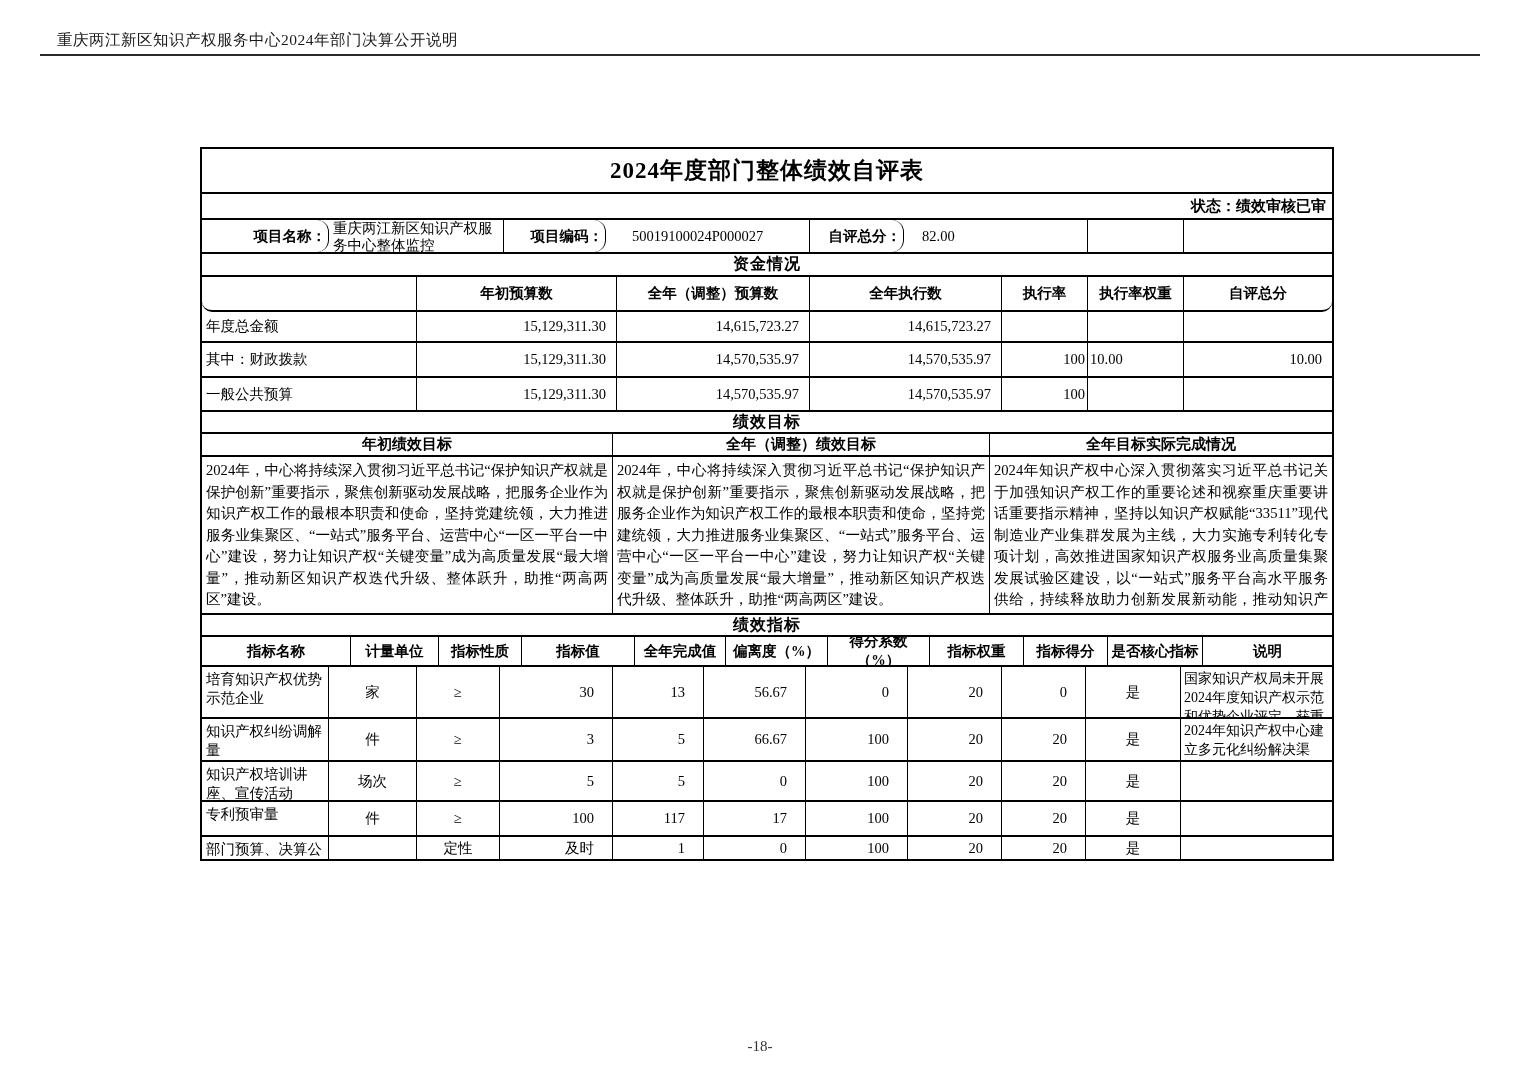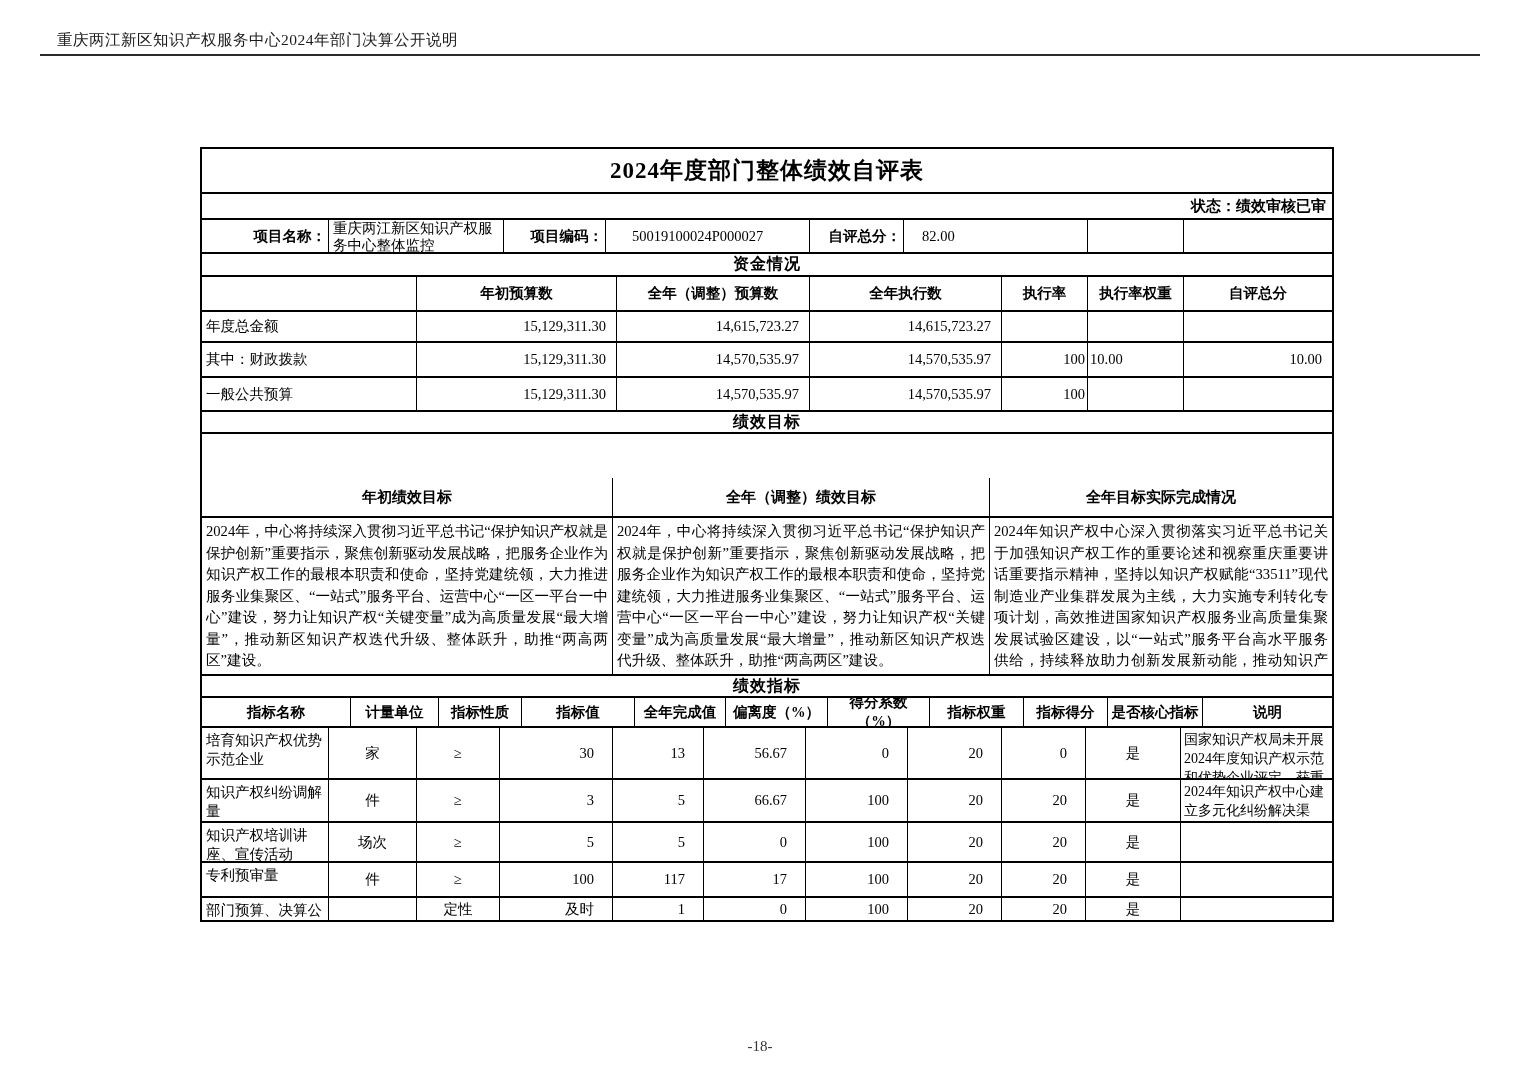--- a/index.html
+++ b/index.html
@@ -24,21 +24,21 @@
 
   .title-row{height:45px;}
   .title-cell{width:100%;display:flex;align-items:center;justify-content:center;
     font-size:23px;font-weight:bold;letter-spacing:1px;}
   .status-row{height:26px;}
   .status-cell{width:100%;display:flex;align-items:center;justify-content:flex-end;
     font-size:15px;font-weight:bold;padding-right:6px;box-sizing:border-box;}
 
   .info-row{font-size:14.5px;}
   .info-row .cell{align-items:center;}
-  .lbl{font-weight:bold;justify-content:flex-end;padding-right:2px;text-align:right;}
+  .lbl{font-weight:bold;justify-content:flex-end;padding-right:2px;text-align:right;border-radius:12px;}
   .val-wrap{align-items:flex-start;padding:1px 2px 0 4px;line-height:17px;}
   .val-pad26{padding-left:26px;}
   .val-pad18{padding-left:18px;}
   .val-pad6{padding-left:6px;}
 
   .banner-row{height:23px;border-top:0;}
   .banner-cell{width:100%;display:flex;align-items:center;justify-content:center;
     font-size:16px;font-weight:bold;letter-spacing:1px;}
 
   .fund-head .cell{align-items:center;justify-content:center;font-weight:bold;font-size:14.5px;}
@@ -88,21 +88,21 @@
     <div class="cell v-center val-pad18" style="width:184px;">82.00</div>
     <div class="cell" style="width:96px;"></div>
     <div class="cell"></div>
   </div>
 
 
   <div class="row banner-row">
     <div class="banner-cell">资金情况</div>
   </div>
 
-  <div class="row fund-head" style="height:35px;">
+  <div class="row fund-head" style="height:35px;border-radius:10px;">
     <div class="cell" style="width:215px;"></div>
     <div class="cell" style="width:200px;">年初预算数</div>
     <div class="cell" style="width:193px;">全年（调整）预算数</div>
     <div class="cell" style="width:192px;">全年执行数</div>
     <div class="cell" style="width:86px;">执行率</div>
     <div class="cell" style="width:96px;">执行率权重</div>
     <div class="cell">自评总分</div>
   </div>
 
   <div class="row fund-row" style="height:31px;">
@@ -130,21 +130,21 @@
     <div class="cell fc-num" style="width:192px;">14,570,535.97</div>
     <div class="cell fc-rate" style="width:86px;">100</div>
     <div class="cell fc-weight" style="width:96px;"></div>
     <div class="cell fc-num"></div>
   </div>
 
   <div class="row banner-row" style="height:22px;">
     <div class="banner-cell">绩效目标</div>
   </div>
 
-  <div class="row goal-head" style="height:40px;margin-top:44px;">
+  <div class="row goal-head" style="height:23px;">
     <div class="cell" style="width:411px;">年初绩效目标</div>
     <div class="cell" style="width:377px;">全年（调整）绩效目标</div>
     <div class="cell">全年目标实际完成情况</div>
   </div>
 
   <div class="row goal-row" style="height:158px;">
     <div class="cell goal-cell" style="width:411px;">2024年，中心将持续深入贯彻习近平总书记“保护知识产权就是保护创新”重要指示，聚焦创新驱动发展战略，把服务企业作为知识产权工作的最根本职责和使命，坚持党建统领，大力推进服务业集聚区、“一站式”服务平台、运营中心“一区一平台一中心”建设，努力让知识产权“关键变量”成为高质量发展“最大增量”，推动新区知识产权迭代升级、整体跃升，助推“两高两区”建设。</div>
     <div class="cell goal-cell" style="width:377px;">2024年，中心将持续深入贯彻习近平总书记“保护知识产权就是保护创新”重要指示，聚焦创新驱动发展战略，把服务企业作为知识产权工作的最根本职责和使命，坚持党建统领，大力推进服务业集聚区、“一站式”服务平台、运营中心“一区一平台一中心”建设，努力让知识产权“关键变量”成为高质量发展“最大增量”，推动新区知识产权迭代升级、整体跃升，助推“两高两区”建设。</div>
     <div class="cell goal-cell">2024年知识产权中心深入贯彻落实习近平总书记关于加强知识产权工作的重要论述和视察重庆重要讲话重要指示精神，坚持以知识产权赋能“33511”现代制造业产业集群发展为主线，大力实施专利转化专项计划，高效推进国家知识产权服务业高质量集聚发展试验区建设，以“一站式”服务平台高水平服务供给，持续释放助力创新发展新动能，推动知识产权工作稳中有进、进中提质。</div>
   </div>

